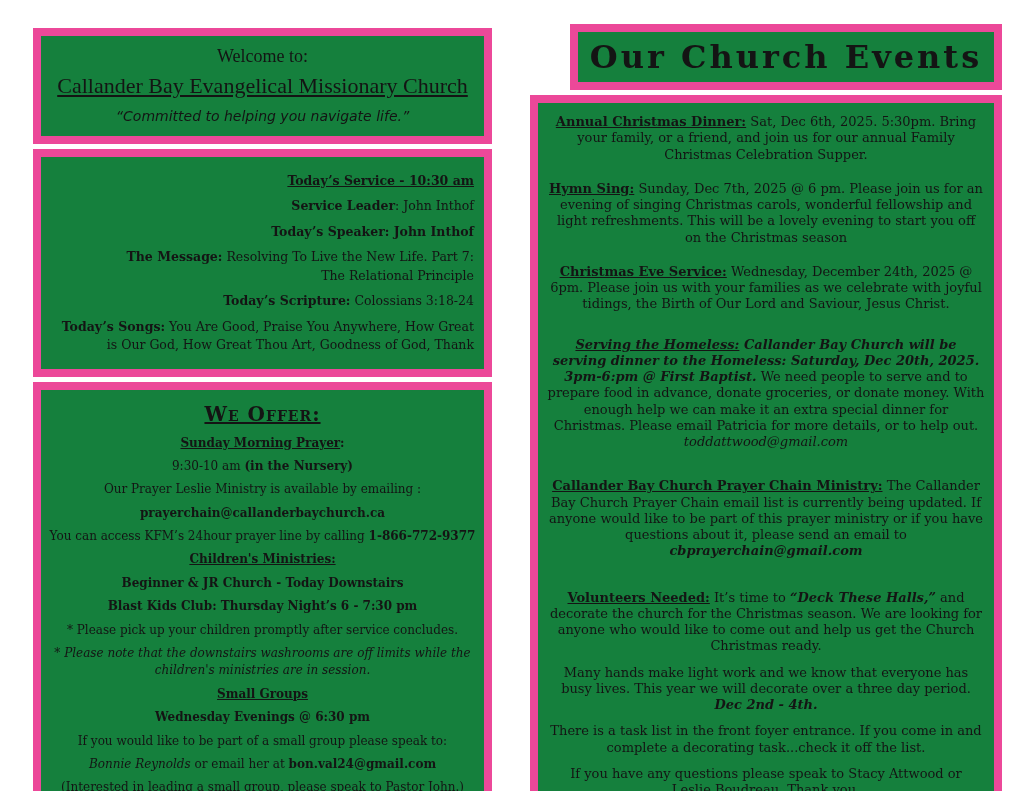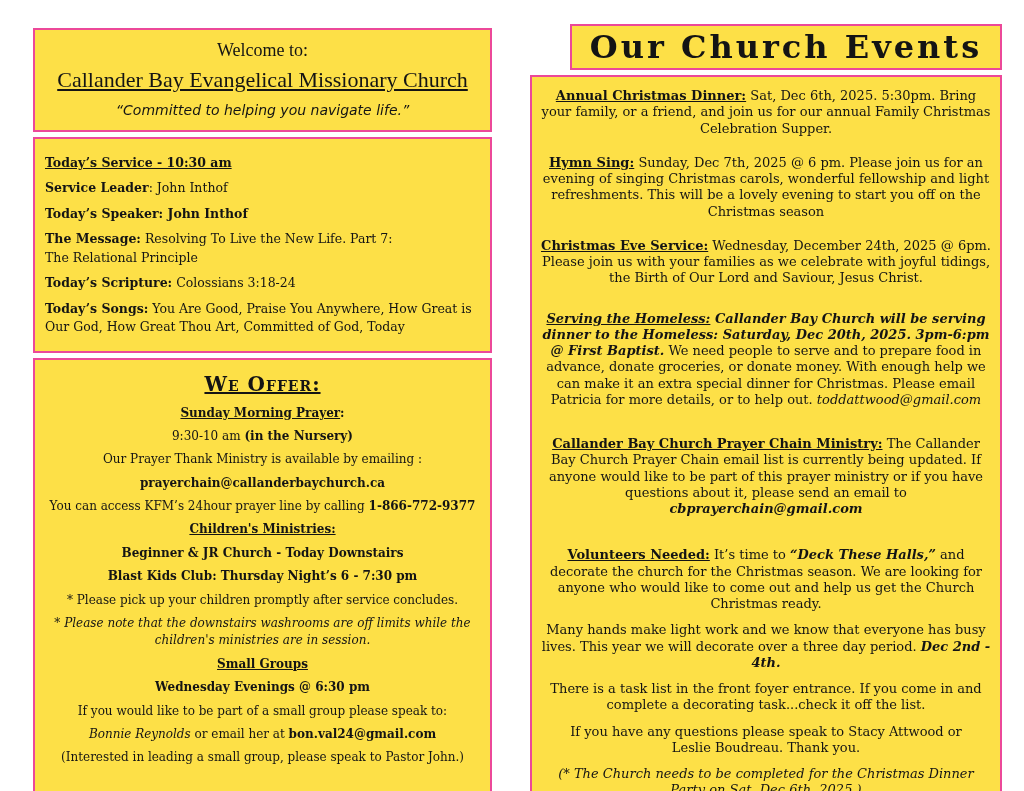--- a/index.html
+++ b/index.html
@@ -4,40 +4,40 @@
 <style>
   html, body { margin:0; padding:0; }
   body {
     width:1024px; height:791px; position:relative; overflow:hidden;
     background:#ffffff; color:#141414;
     font-family:"DejaVu Serif", serif;
   }
   .col { position:absolute; }
   .col-left  { left:33px;  top:28px; width:459px; }
   .col-right { left:530px; top:24px; width:472px; }
-  .box { border:2px solid #ec4899; background:#fde047; box-sizing:border-box; }
+  .box { border:8px solid #ec4899; background:#15803d; box-sizing:border-box; }
 
   
   .header-box { padding:10px 8px 12px; text-align:center; }
   .welcome    { font-family:"Liberation Serif", serif; font-size:18px; }
   .church-name{ font-family:"Liberation Serif", serif; font-size:22px;
                 text-decoration:underline; margin-top:6px; white-space:nowrap; }
   .tagline    { font-family:"DejaVu Sans", sans-serif; font-weight:normal;
                 font-style:italic; font-size:14px; margin-top:9px; }
 
-  .service-box { margin-top:5px; padding:7px 10px; text-align:left; min-height:170px; }
+  .service-box { margin-top:5px; padding:7px 10px; text-align:right; min-height:170px; }
   .offer-box   { margin-top:5px; padding:8px 8px;  text-align:center; min-height:472px; }
 
   .line { margin:6px 0; font-size:12px; line-height:1.45; white-space:pre-line; }
   .service-box .line { font-size:12.5px; margin:7.5px 0; }
   .svc-title { font-size:15px; }
   .offer-heading { font-variant:small-caps; font-size:20px; letter-spacing:1px; margin-top:2px; }
 
   
-  .title-box { height:46px; display:flex; align-items:center; justify-content:center;margin-left:40px; }
+  .title-box { height:66px; display:flex; align-items:center; justify-content:center;margin-left:40px; }
   .events-title { margin:0; font-size:32px; font-weight:bold; letter-spacing:3px;
                   font-family:"DejaVu Serif", serif; }
   .events-box { margin-top:5px; padding:11px 9px 8px; min-height:688px; }
   .event { margin:0 0 10px; font-size:13px; line-height:1.25; white-space:pre-line;
            text-align:center; }
   .mb18 { margin-bottom:18px; }
   .mb24 { margin-bottom:24px; }
   .mb28 { margin-bottom:28px; }
   .mb30 { margin-bottom:30px; }
   .mb10 { margin-bottom:10px; }
@@ -59,28 +59,28 @@
     <div class="tagline">“Committed to helping you navigate life.”</div>
   </div>
 
   <div class="box service-box">
     <p class="line svc-title"><span class="b u">Today’s Service - 10:30 am</span></p>
     <p class="line"><span class="b">Service Leader</span><span>: John Inthof</span></p>
     <p class="line"><span class="b">Today’s Speaker: John Inthof</span></p>
     <p class="line"><span class="b">The Message:</span><span> Resolving To Live the New Life. Part 7:
 The Relational Principle</span></p>
     <p class="line"><span class="b">Today’s Scripture:</span><span> Colossians 3:18-24</span></p>
-    <p class="line"><span class="b">Today’s Songs:</span><span> You Are Good, Praise You Anywhere, How Great is Our God, How Great Thou Art, Committed of God, Today</span></p>
+    <p class="line"><span class="b">Today’s Songs:</span><span> You Are Good, Praise You Anywhere, How Great is Our God, How Great Thou Art, Goodness of God, Thank</span></p>
   </div>
 
   <div class="box offer-box">
     <p class="line offer-heading"><span class="b u">We Offer:</span></p>
     <p class="line"><span class="b u">Sunday Morning Prayer</span><span class="b">:</span></p>
     <p class="line"><span>9:30-10 am </span><span class="b">(in the Nursery)</span></p>
-    <p class="line"><span>Our Prayer Thank Ministry is available by emailing :</span></p>
+    <p class="line"><span>Our Prayer Leslie Ministry is available by emailing :</span></p>
     <p class="line"><span class="b">prayerchain@callanderbaychurch.ca</span></p>
     <p class="line"><span>You can access KFM’s 24hour prayer line by calling </span><span class="b">1-866-772-9377</span></p>
     <p class="line"><span class="b u">Children's Ministries:</span></p>
     <p class="line"><span class="b">Beginner &amp; JR Church - Today Downstairs</span></p>
     <p class="line"><span class="b">Blast Kids Club: Thursday Night’s 6 - 7:30 pm</span></p>
     <p class="line"><span>* Please pick up your children promptly after service concludes.</span></p>
     <p class="line"><span class="i">* Please note that the downstairs washrooms are off limits while the children's ministries are in session.</span></p>
     <p class="line"><span class="b u">Small Groups</span></p>
     <p class="line"><span class="b">Wednesday Evenings @ 6:30 pm</span></p>
     <p class="line"><span>If you would like to be part of a small group please speak to:</span></p>

